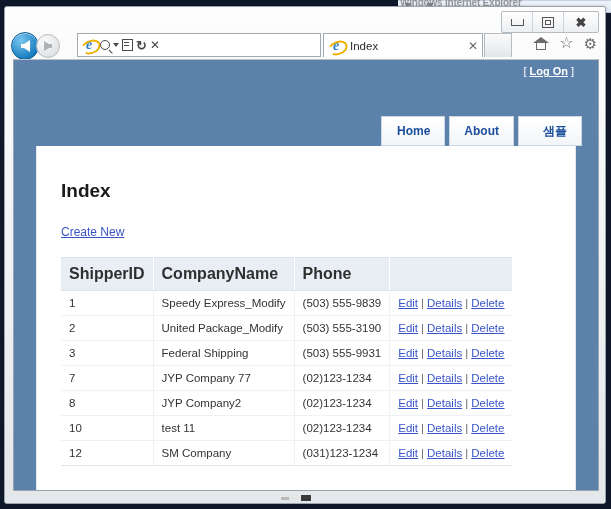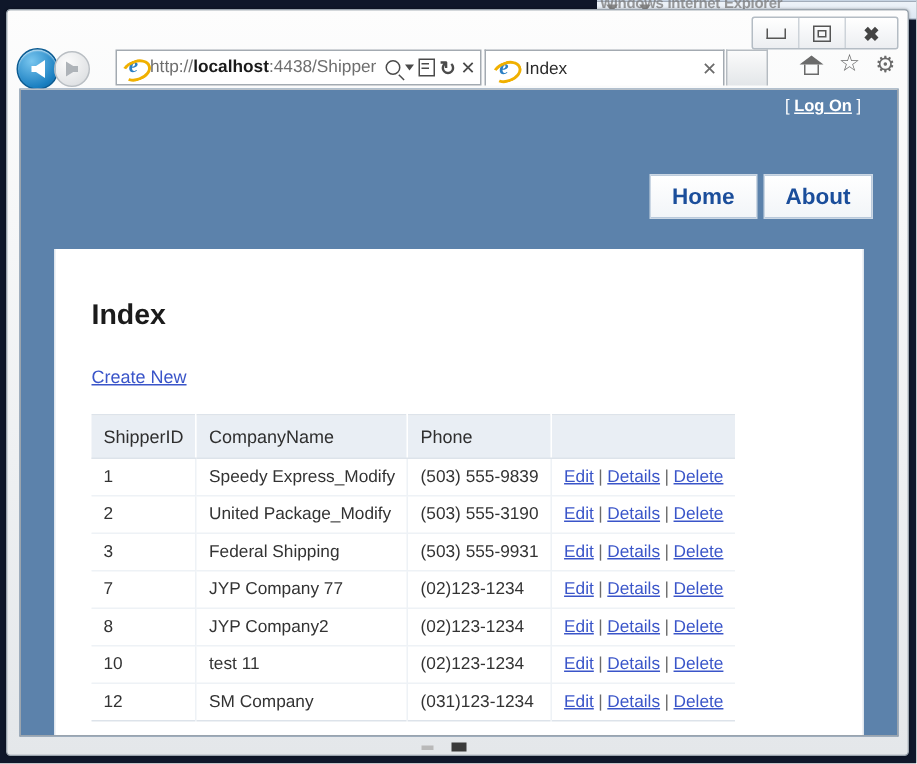--- a/index.html
+++ b/index.html
@@ -326,21 +326,21 @@
     height: 430px;
     background: #5c82ab;
     border: 1px solid #9aa4ae;
     border-top: 1px solid #b9c1c9;
     overflow: hidden;
   }
 
   
   #site-header {
     position: relative;
-    height: 106px;
+    height: 86px;
     padding: 0 10px;
     border-radius: 16px;
   }
   #logon-area {
     position: absolute;
     right: 24px;
     top: 5px;
     font-size: 11px;
     color: #ffffff;
     white-space: nowrap;
@@ -371,21 +371,21 @@
     min-width: 64px;
     height: 30px;
     background: linear-gradient(#ffffff, #f2f5f8);
     border: 1px solid #cbd7e4;
     display: flex;
     align-items: center;
     justify-content: flex-end;
     padding: 0 14px;
     box-sizing: border-box;
     color: #1b4e9b;
-    font-size: 15px;
+    font-size: 12px;
     font-weight: bold;
   }
 
   
   #content-card {
     margin: 0 22px;
     background: #ffffff;
     min-height: 316px;
     padding: 26px 24px 24px 24px;
     box-sizing: border-box;
@@ -410,23 +410,23 @@
     border-collapse: collapse;
     width: 412px;
     font-size: 11.5px;
     color: #333333;
     border-top: 1px solid #dde3ea;
     border-bottom: 1px solid #dde3ea;
   }
   #shipper-table thead th {
     background: #e9eef4;
     text-align: left;
-    font-weight: normal;
+    font-weight: bold;
     color: #2f2f2f;
-    font-size: 12px;
+    font-size: 16px;
     padding: 7px 8px;
     border-right: 1px solid #ffffff;
     border-bottom: 1px solid #dde3ea;
     white-space: nowrap;
   }
   #shipper-table thead th:last-child { border-right: none; }
   #shipper-table tbody td {
     padding: 6px 8px;
     border-bottom: 1px solid #eef2f6;
     border-right: 1px solid #eef2f6;
@@ -497,21 +497,20 @@
         <div id="forward-button" class="nav-circle">
           <span class="arrow-right"></span>
         </div>
       </div>
 
       <div id="address-bar">
         <span class="ie-logo">
           <span class="ring"></span>
             <span class="e">e</span>
         </span>
-        <span id="url-text"><span>http://</span><b>localhost</b><span>:4438/Shipper</span></span>
         <span id="addr-icons">
           <span class="mag"></span>
           <span class="caret"></span>
           <span class="compat"></span>
           <span class="refresh">↻</span>
           <span class="stopx">✕</span>
         </span>
       </div>
 
       <div id="tab-strip">
@@ -540,20 +539,23 @@
           <span>[</span><a id="logon-link" href="#">Log On</a><span>]</span>
         </div>
 
 
         <div id="main-nav">
           <div class="nav-item">
             <span>Home</span>
           </div>
           <div class="nav-item">
             <span>About</span>
+          </div>
+          <div class="nav-item">
+            <span>샘플</span>
           </div>
         </div>
       </div>
 
       <div id="content-card">
         <div id="page-title">Index</div>
         <a id="create-new-link" href="#">Create New</a>
 
         <table id="shipper-table">
           <thead>

